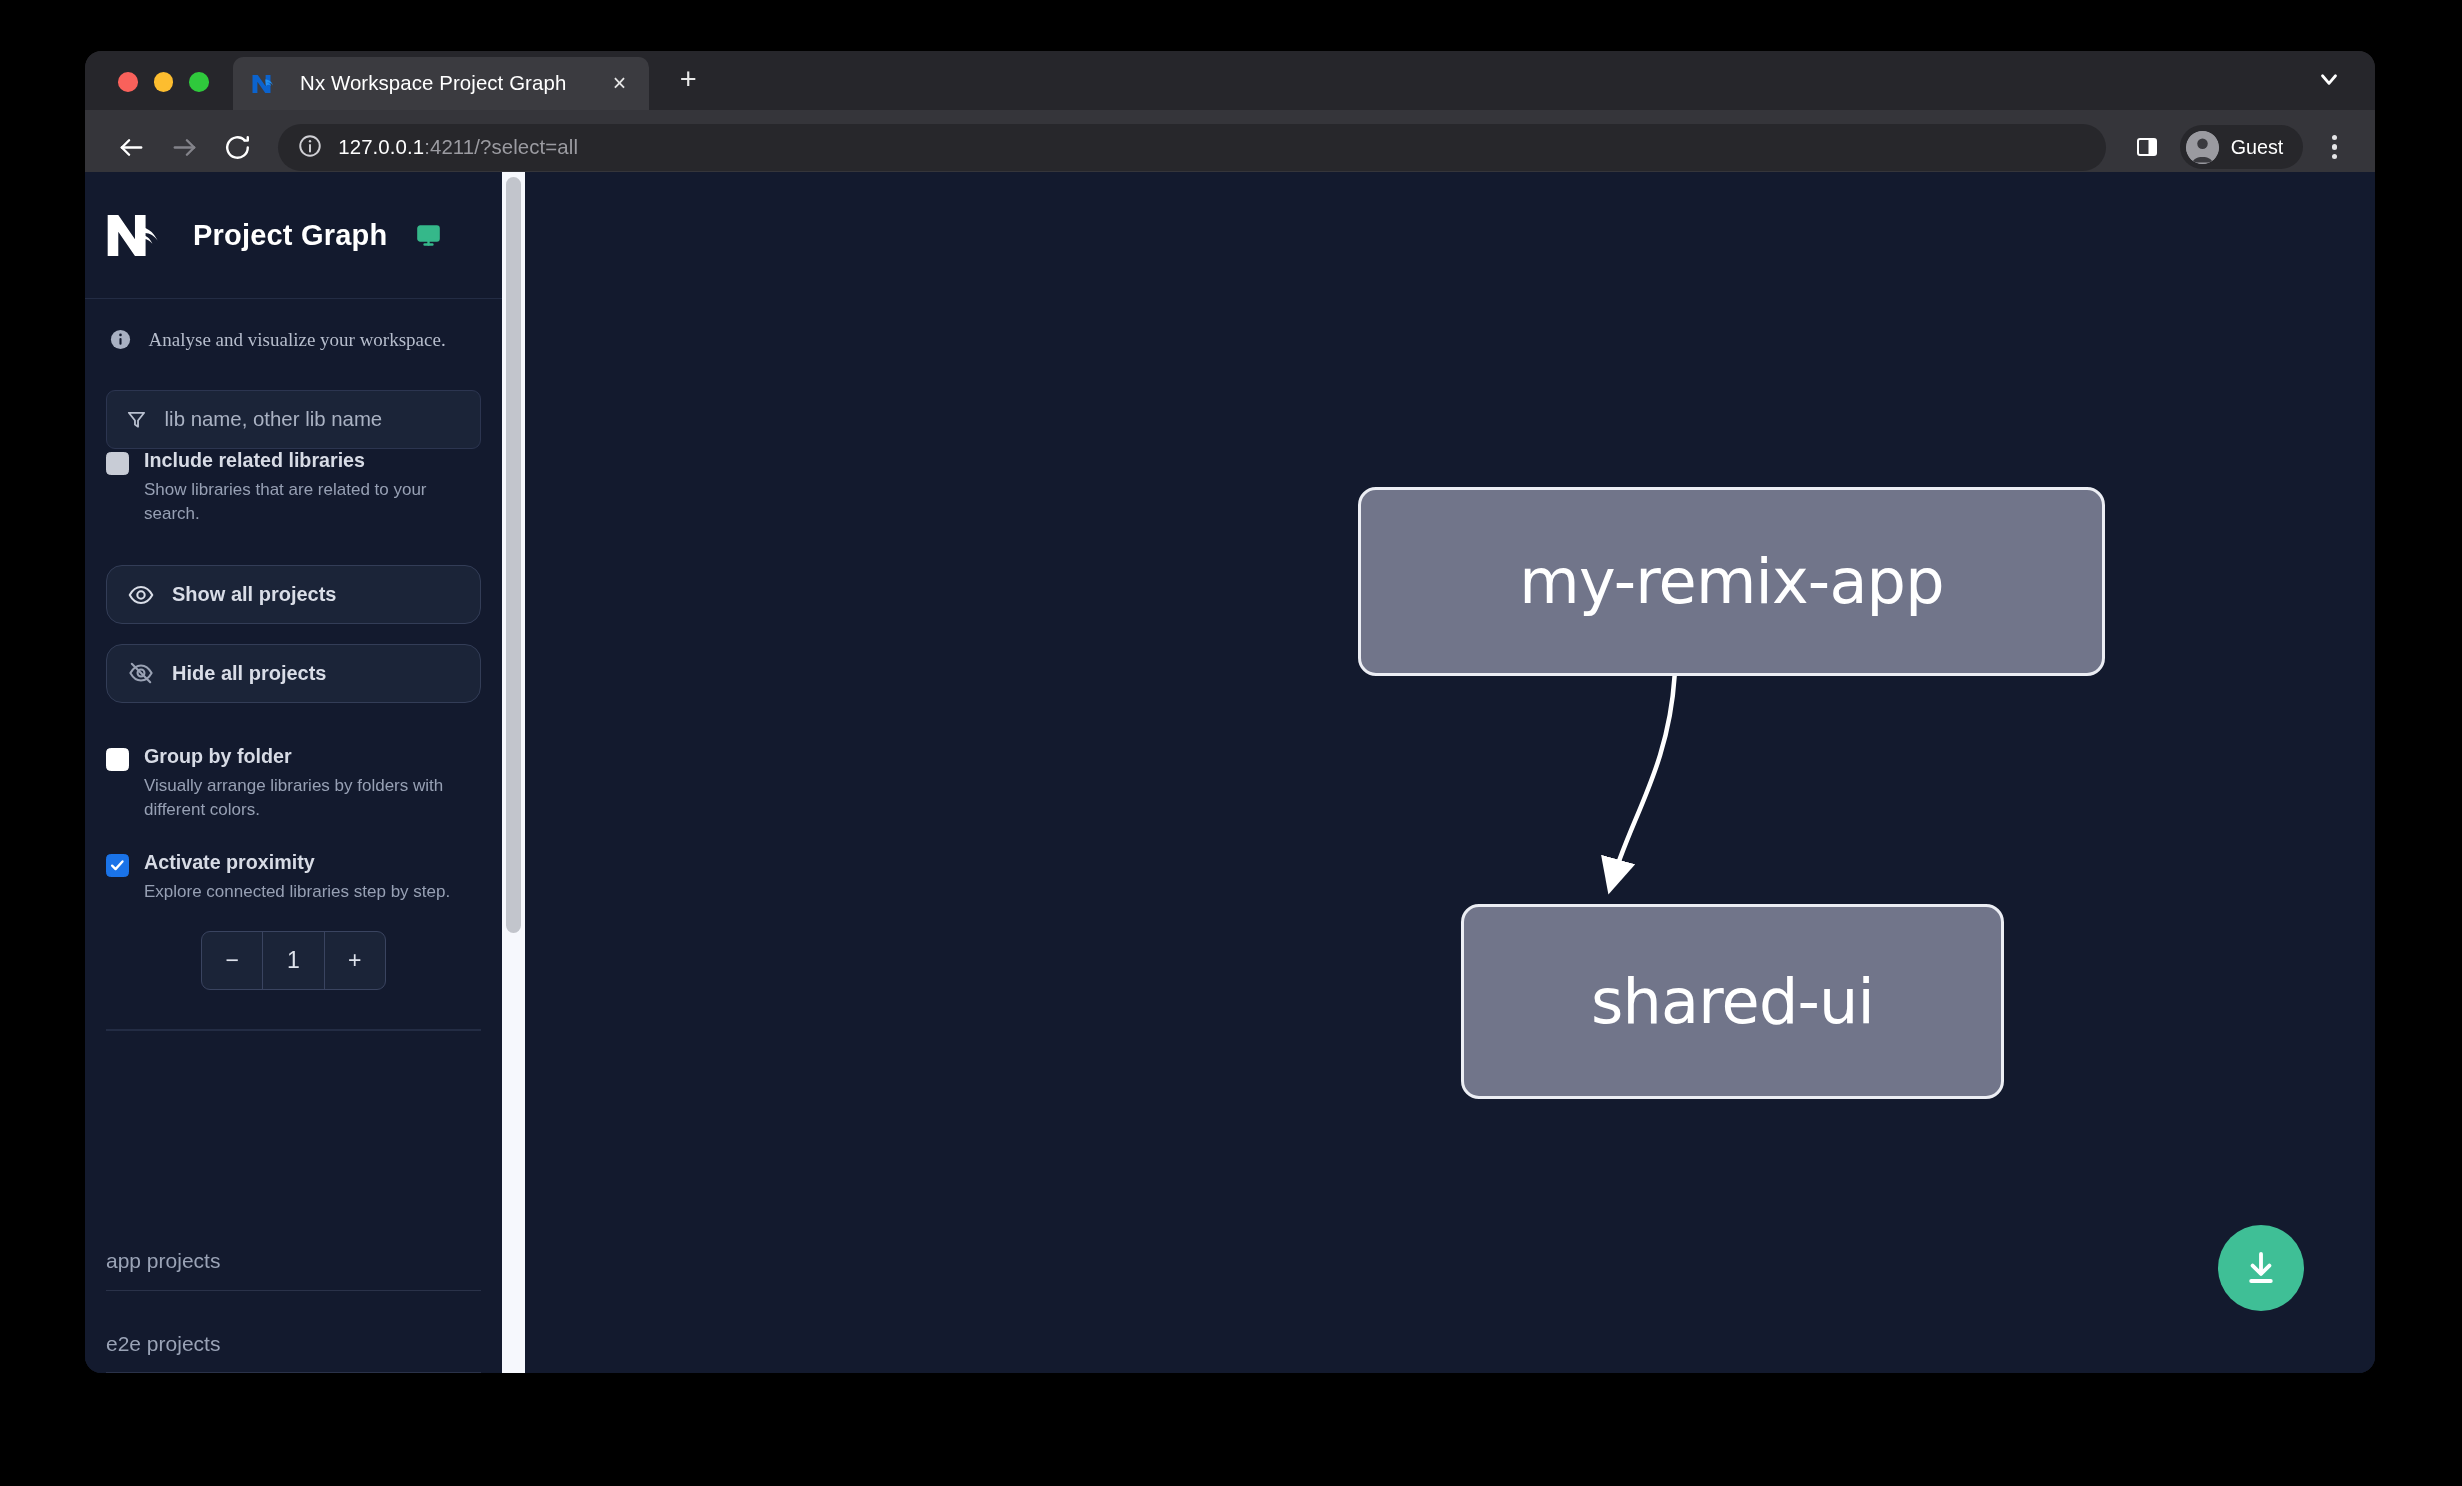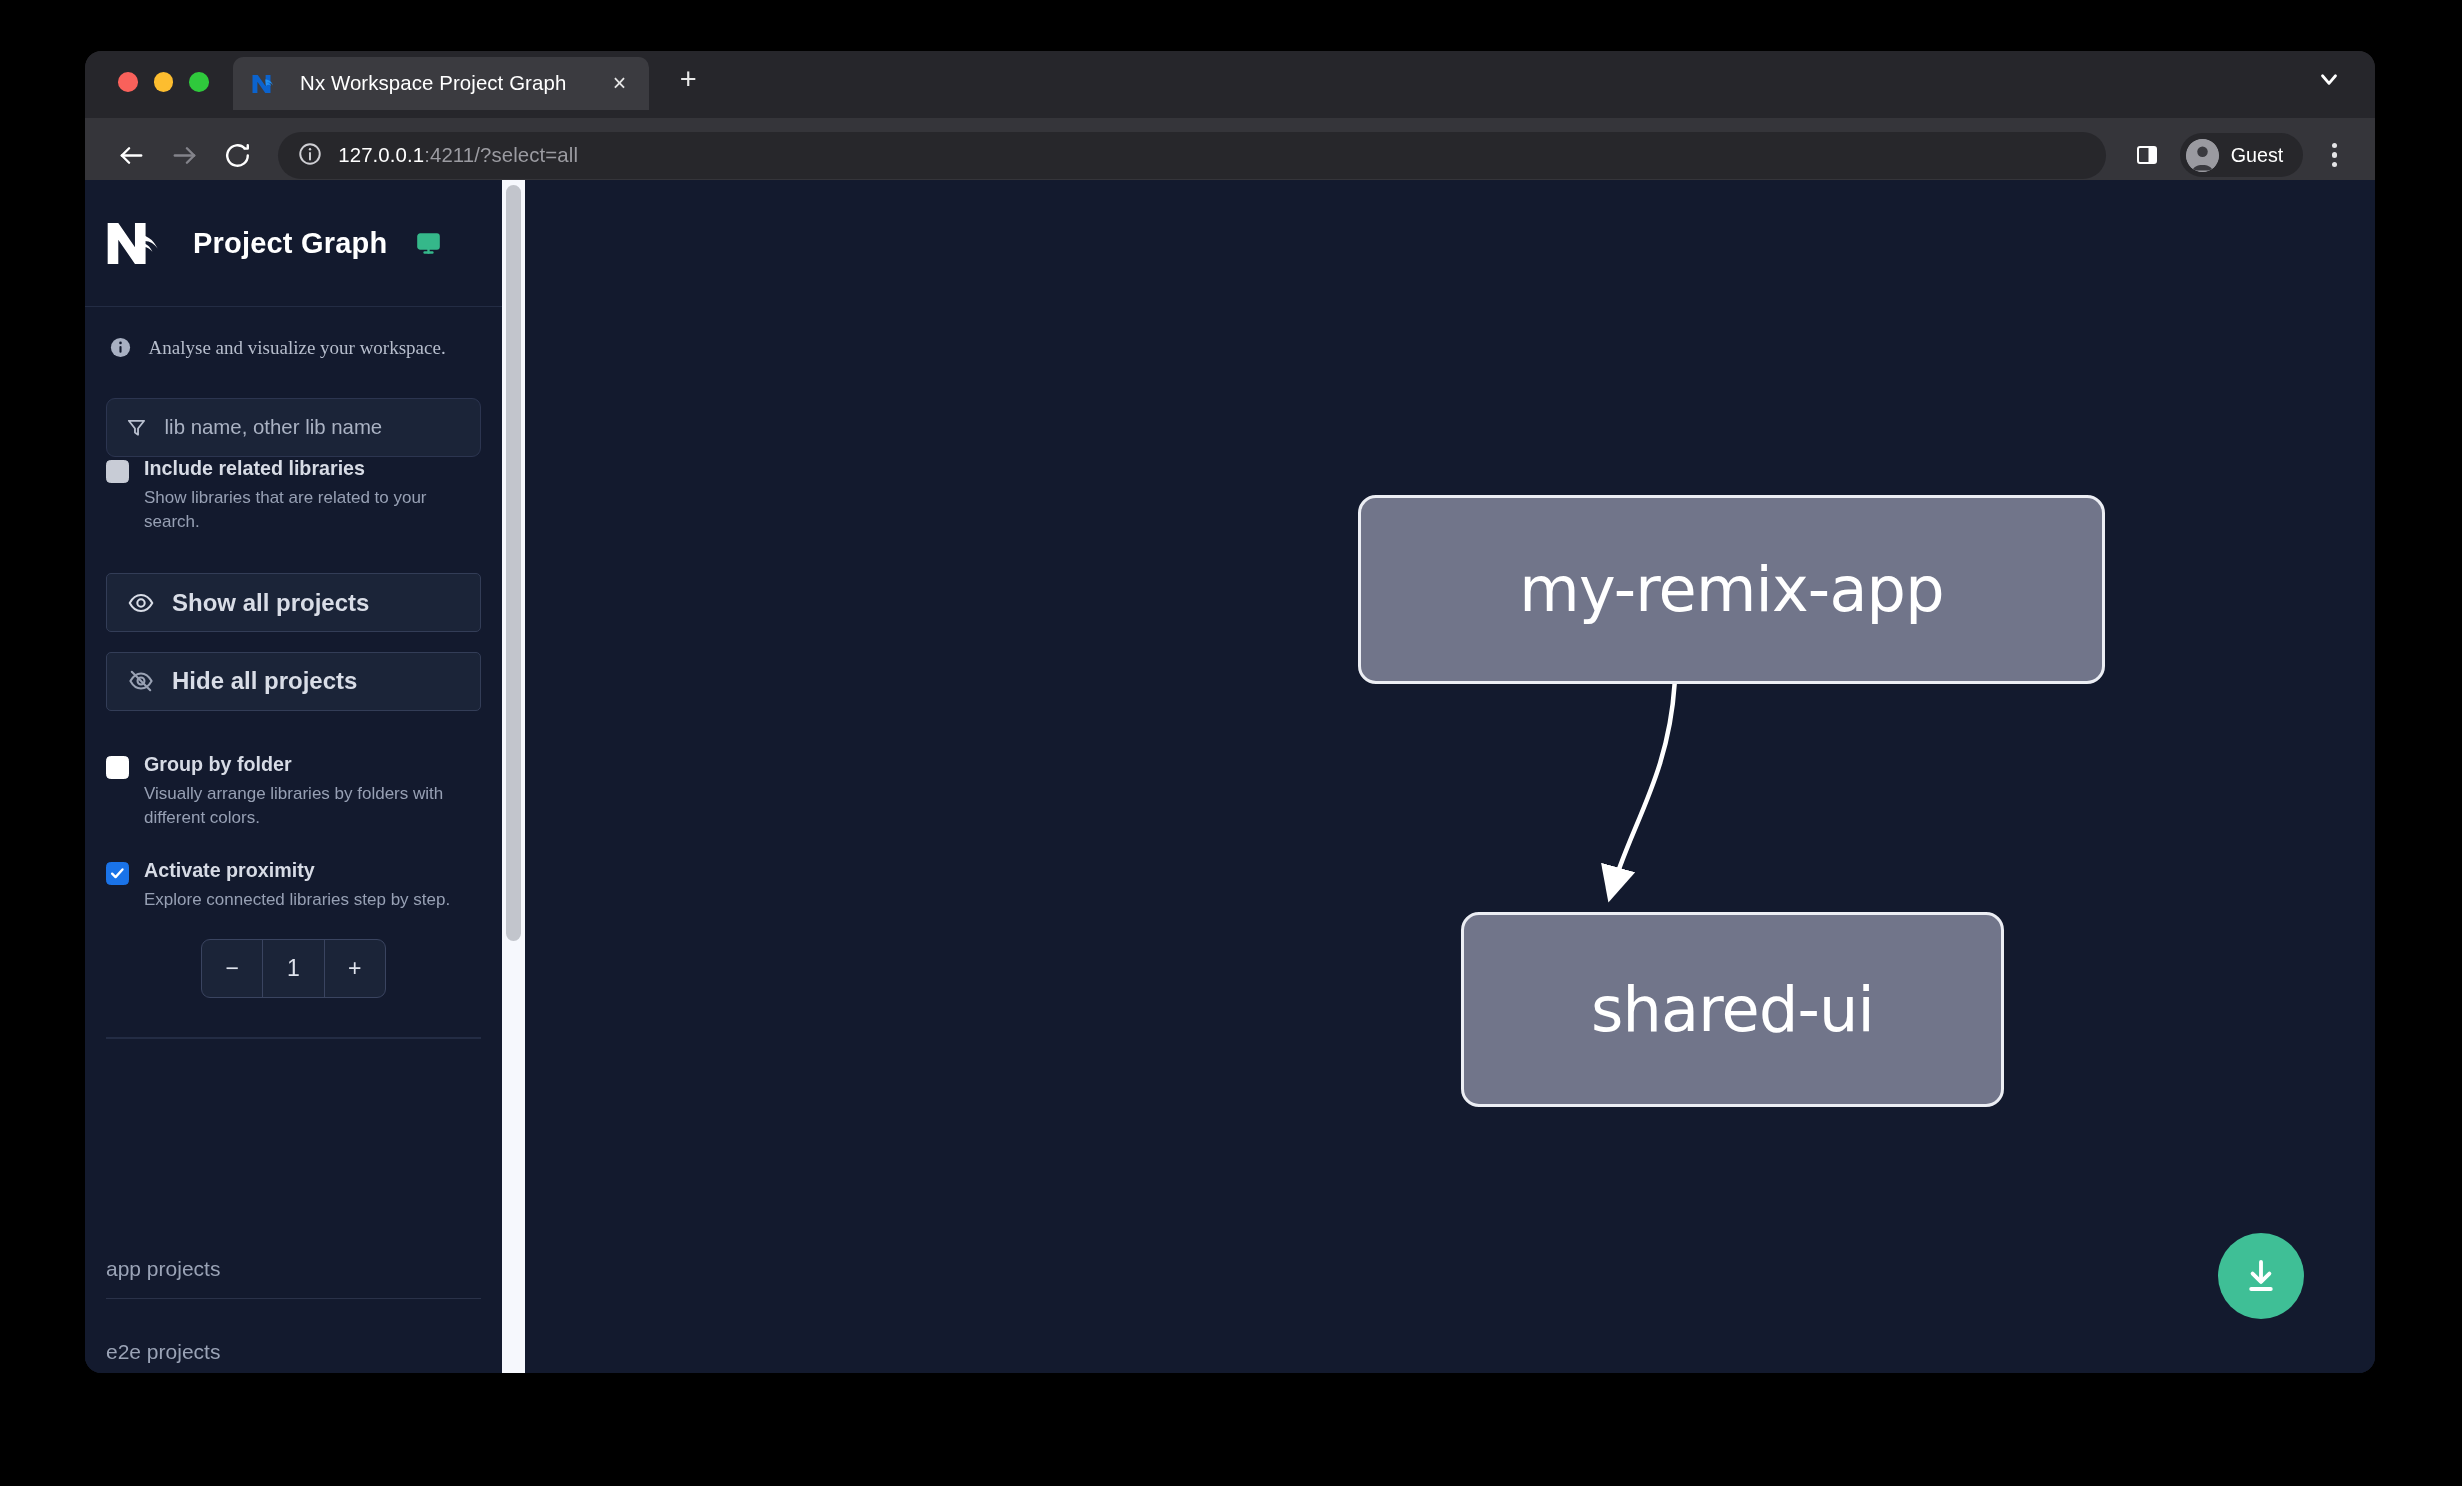--- a/index.html
+++ b/index.html
@@ -74,21 +74,20 @@
     display: flex; align-items: center; justify-content: center;
   }
 
   
   .toolbar {
     height: 62px;
     background: #35353a;
     display: flex; align-items: center;
     padding: 12px 21px 0 23px;
     gap: 6px;
-    margin-top: 8px;
   }
   .nav-btn {
     width: 47px; height: 47px;
     display: flex; align-items: center; justify-content: center;
     border-radius: 50%;
   }
   .omnibox {
     flex: 1;
     height: 47px;
     margin: 0 13.6px 0 10.6px;
@@ -206,24 +205,24 @@
   }
   .check-text { flex: 1; }
   .check-label { color: #d7dbe5; font-size: 19.7px; font-weight: 700; line-height: 1.2; }
   .check-desc { color: #97a0b4; font-size: 17px; line-height: 1.42; margin-top: 5.3px; }
 
   .btn {
     margin-top: 19.7px;
     height: 59px; width: 100%;
     background: #1b2438;
     border: 0.8px solid #333d57;
-    border-radius: 5px;
+    border-radius: 16px;
     display: flex; align-items: center;
     padding: 0 21px; gap: 18px;
-    color: #d9dde7; font-size: 24px; font-weight: 700;
+    color: #d9dde7; font-size: 20px; font-weight: 700;
   }
   .btn .bicon { width: 26px; height: 26px; flex: 0 0 auto; }
   .btn.first { margin-top: 39px; }
 
   .stepper {
     margin: 27px auto 0;
     width: 185px; height: 59px;
     background: #1b2438;
     border: 0.8px solid #3a4460;
     border-radius: 9px;

